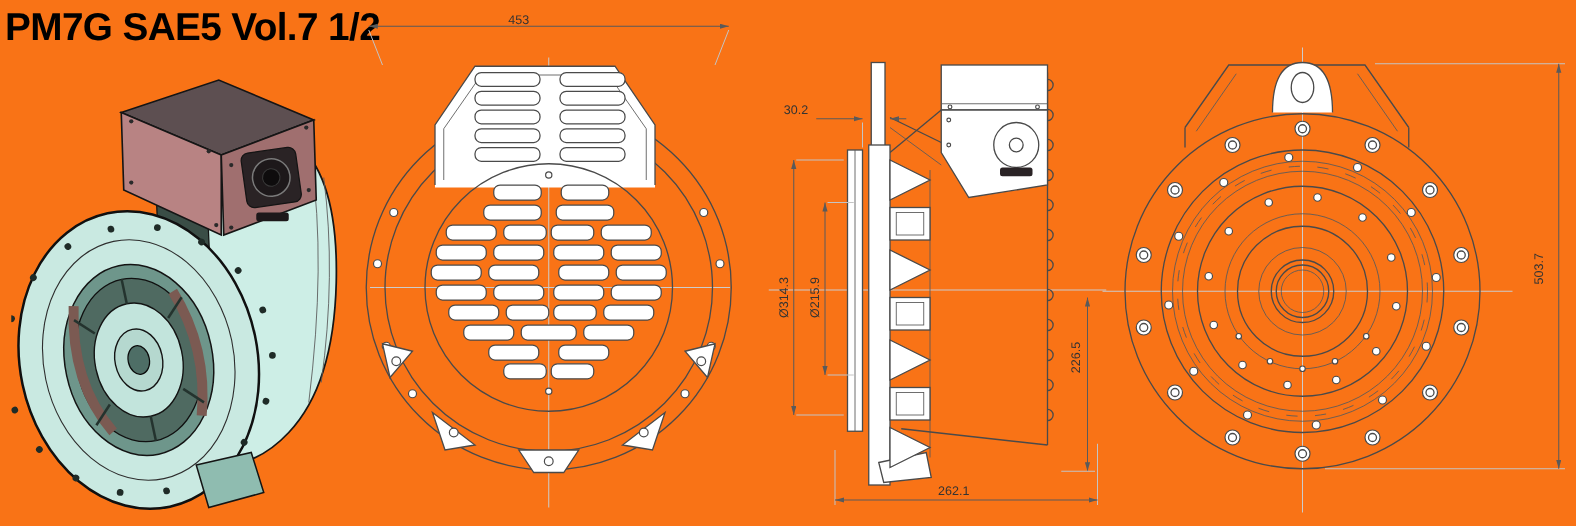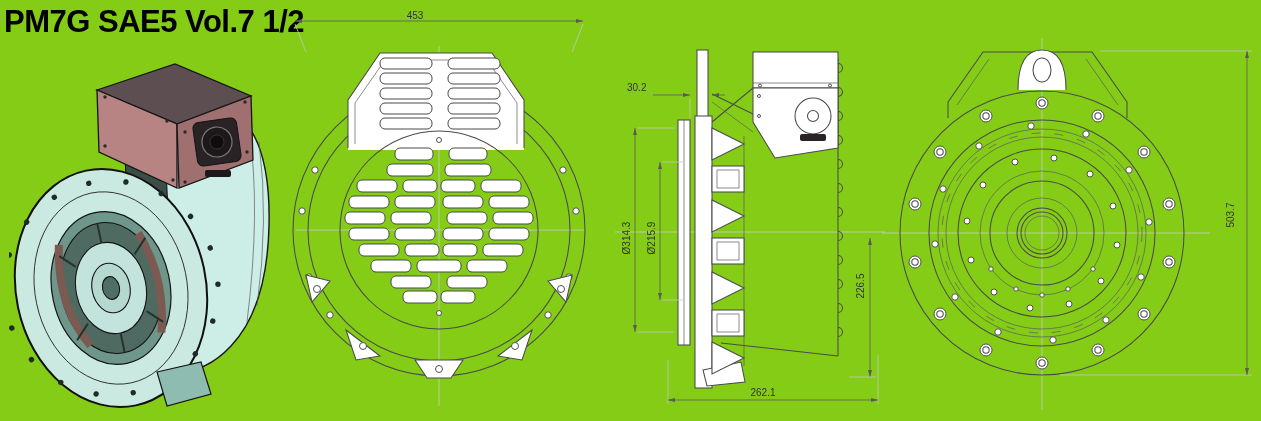--- a/index.html
+++ b/index.html
@@ -1,16 +1,16 @@
 <!DOCTYPE html>
 <html><head>
 <meta charset="utf-8">
 <style>
   html,body{margin:0;padding:0;background:#fff;}
-  .canvas{position:relative;width:1261px;height:421px;background:#84cc16;overflow:hidden;
+  .canvas{position:relative;width:1261px;height:421px;background:#f97316;overflow:hidden;
           font-family:"Liberation Sans",sans-serif;}
   .title{position:absolute;left:4px;top:4px;font-size:31px;font-weight:800;color:#000;
          letter-spacing:-0.5px;white-space:nowrap;}
   svg{position:absolute;}
   .ln{stroke:#4a4a4a;stroke-width:1.05;fill:none;}
   .lnt{stroke:#5a5a5a;stroke-width:0.7;fill:none;}
   .wf{fill:#ffffff;stroke:#4a4a4a;stroke-width:1.05;}
   .wft{fill:#ffffff;stroke:#5a5a5a;stroke-width:0.7;}
   .cl{stroke:#cccccc;stroke-width:0.8;fill:none;}
   .dim{stroke:#5a5a5a;stroke-width:0.8;fill:none;}

